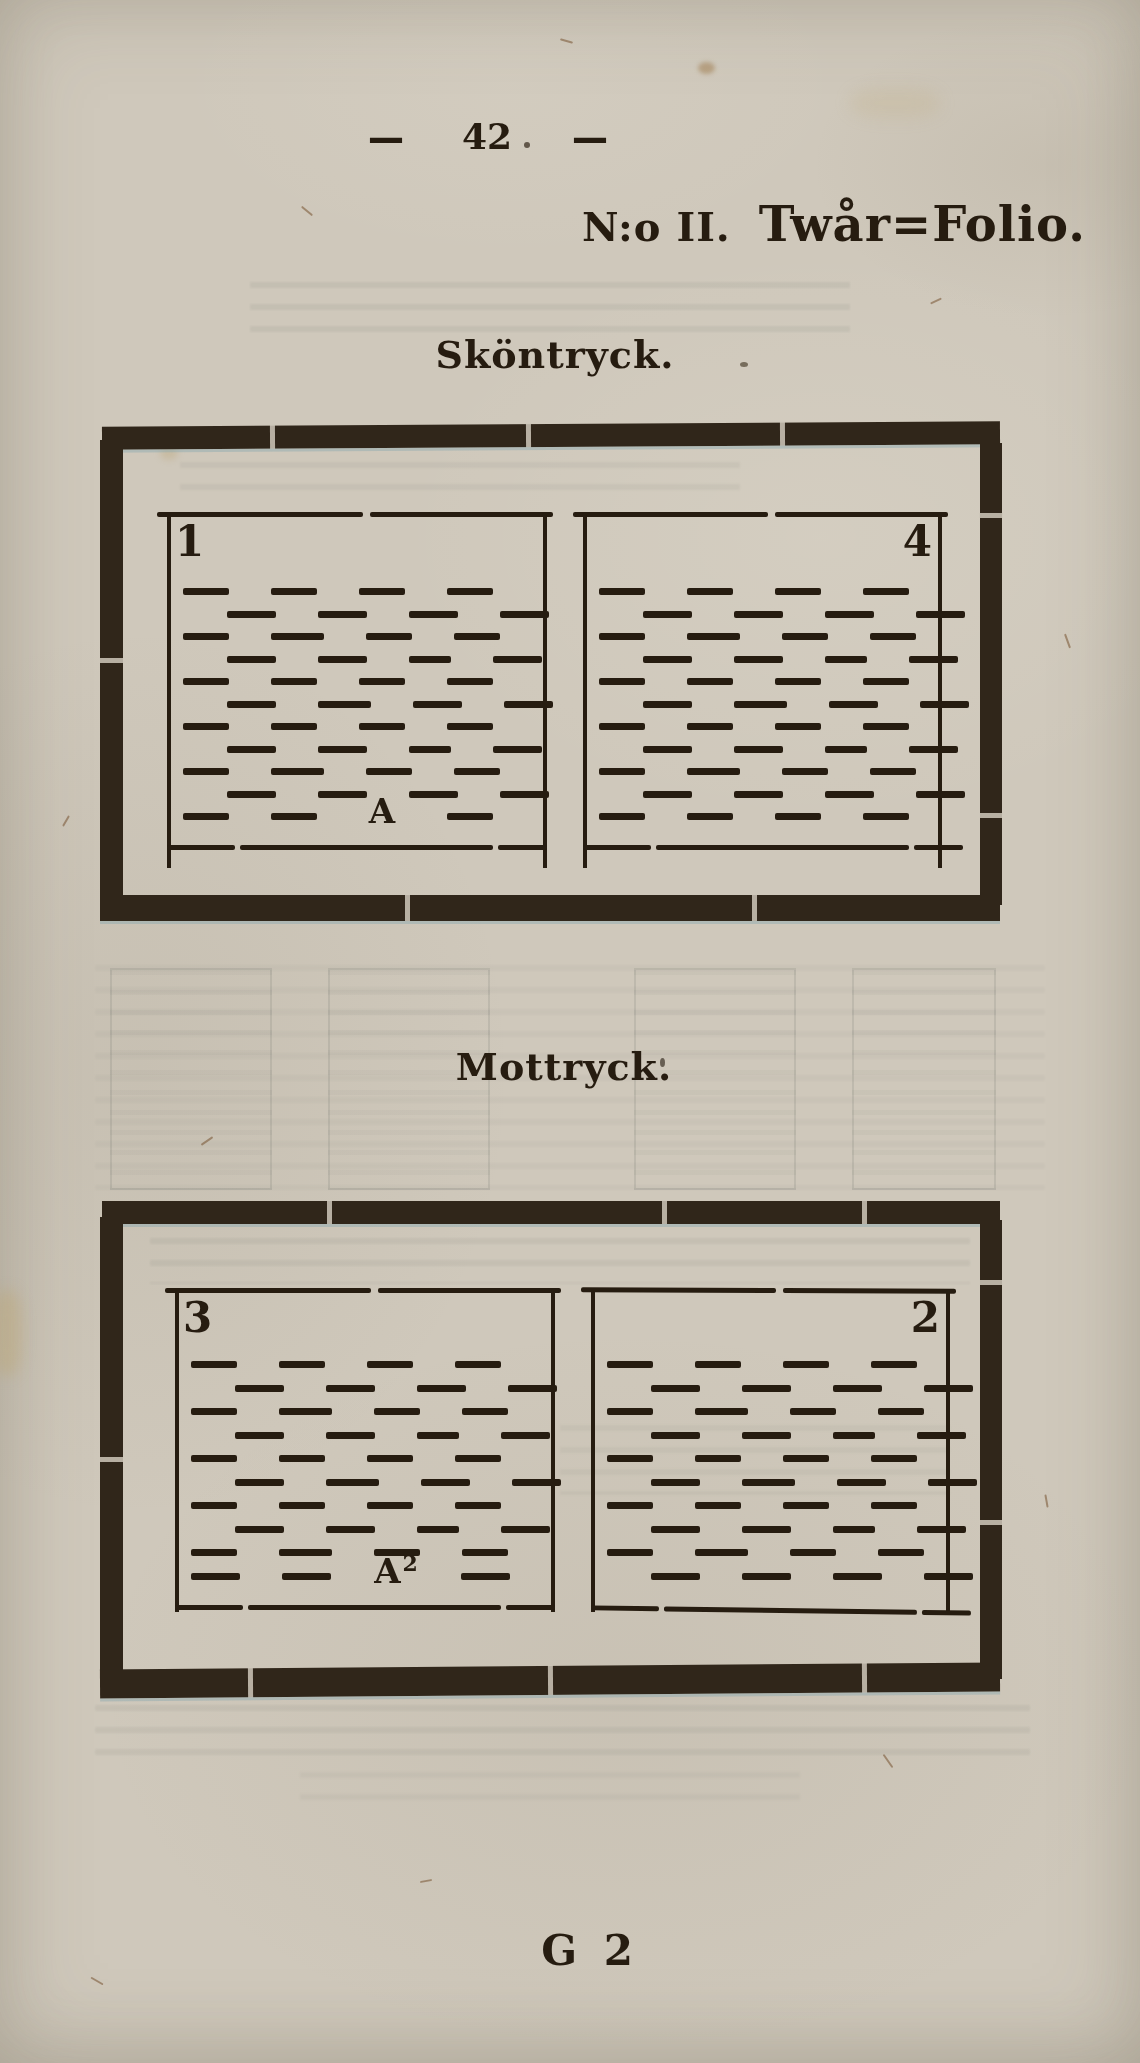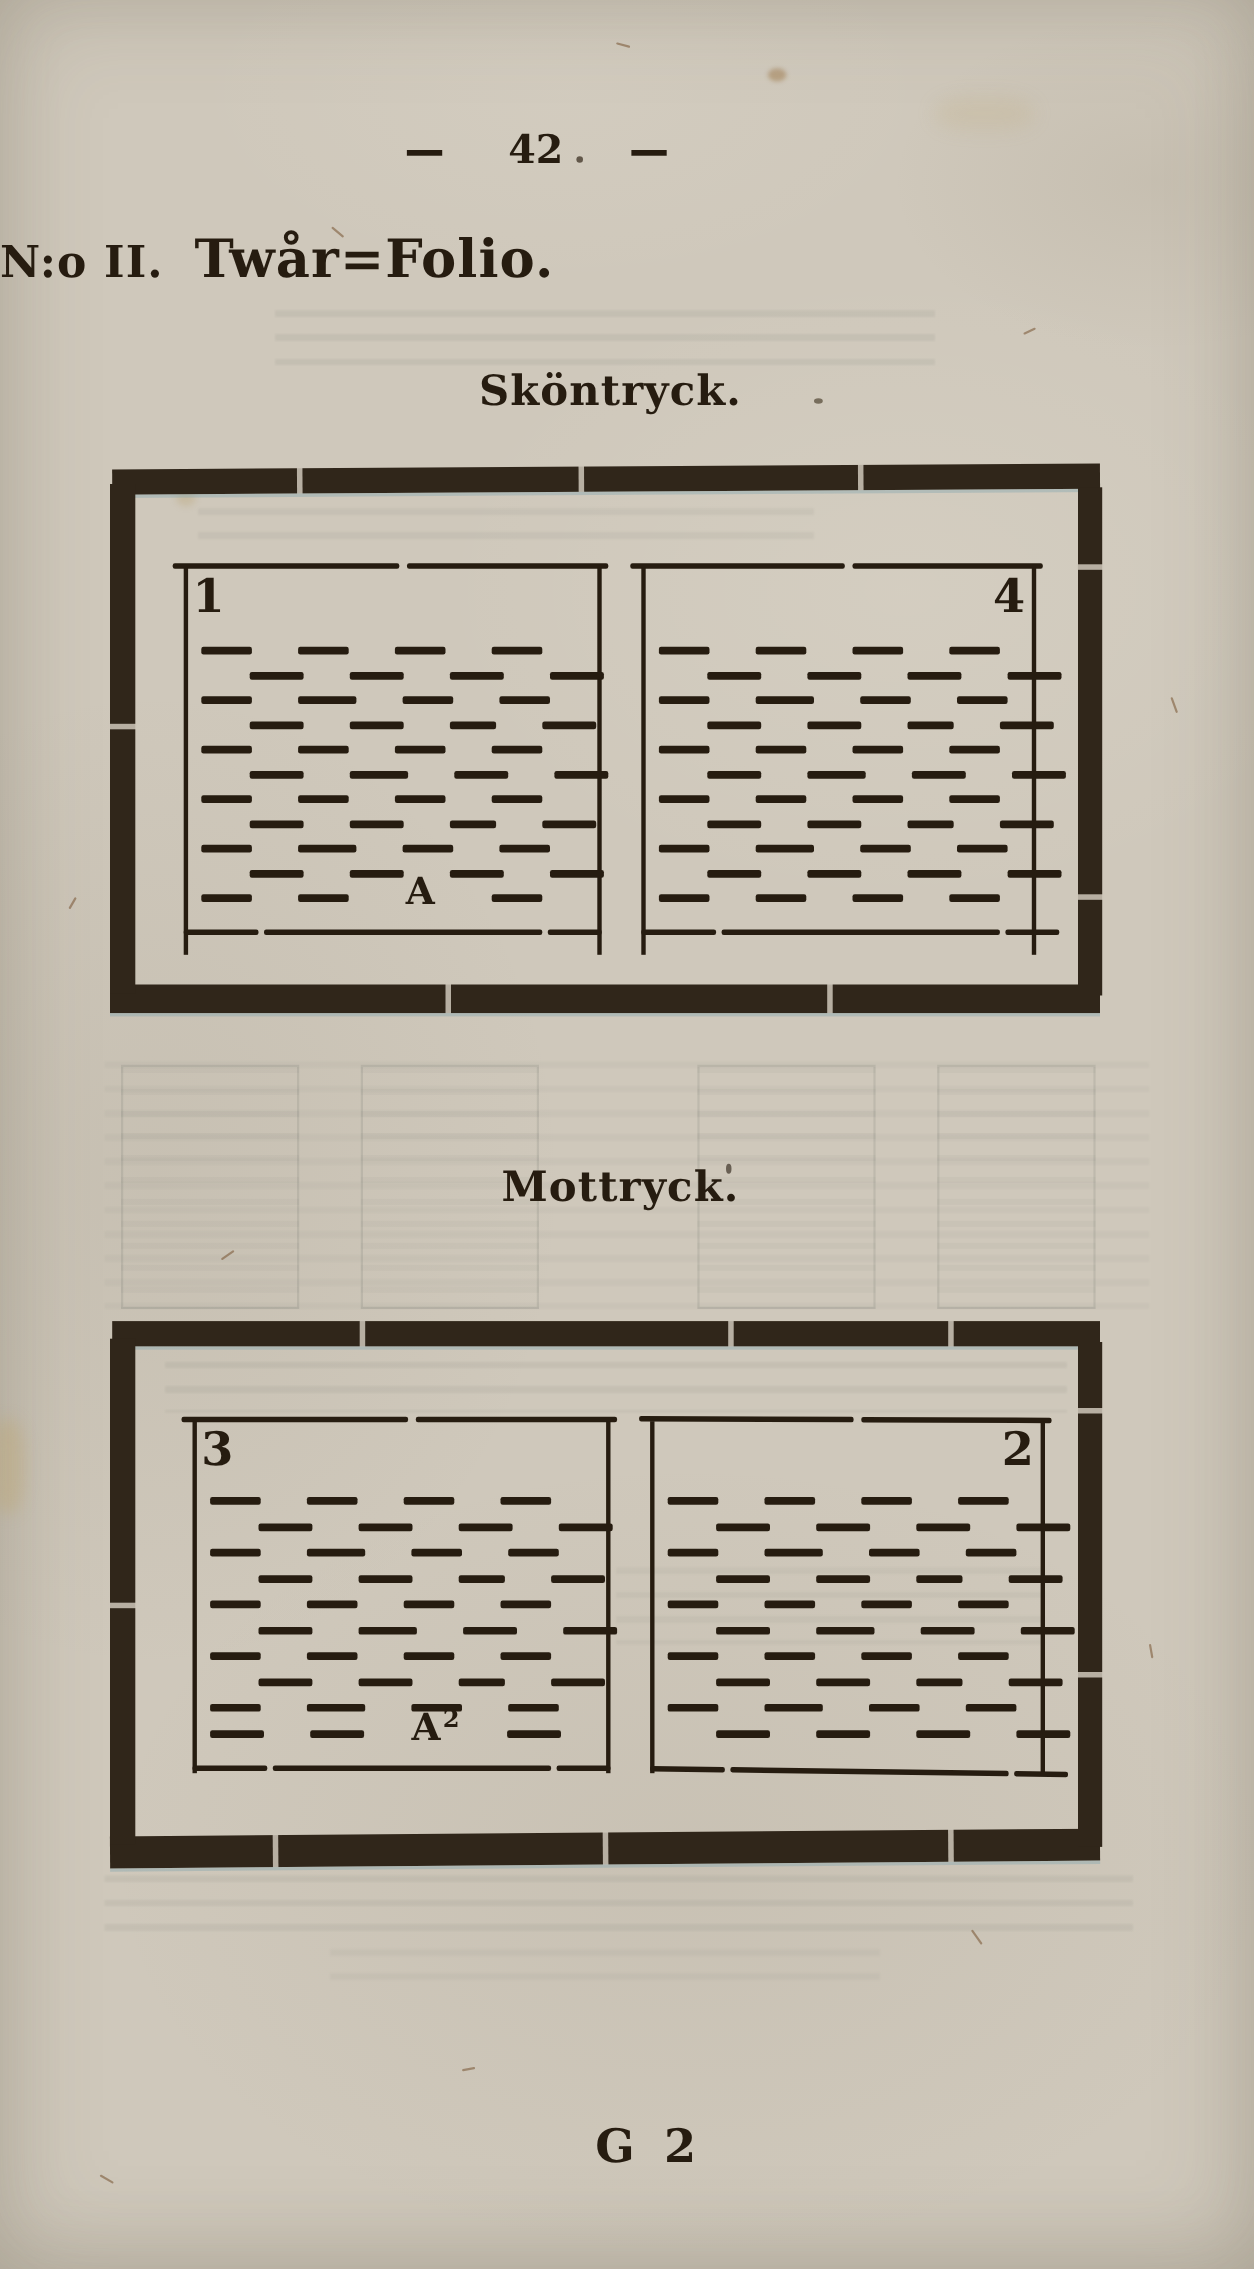--- a/index.html
+++ b/index.html
@@ -15,26 +15,26 @@
       radial-gradient(ellipse 620px 420px at 72% 26%, rgba(255,252,240,.10), transparent 70%),
       radial-gradient(ellipse 540px 640px at 12% 52%, rgba(118,110,90,.09), transparent 70%),
       radial-gradient(ellipse 760px 520px at 55% 82%, rgba(124,114,94,.08), transparent 70%),
       radial-gradient(ellipse 340px 220px at 92% 8%, rgba(122,110,86,.10), transparent 70%),
       radial-gradient(ellipse 500px 260px at 45% 4%, rgba(250,246,235,.08), transparent 70%);
     box-shadow: inset 0 0 90px rgba(100,92,72,.25), inset 0 -18px 60px rgba(110,100,80,.12);}
   
   .hdr{position:absolute;left:368px;top:116px;width:238px;display:flex;
        justify-content:space-between;align-items:center;font-weight:bold;font-size:36px;line-height:40px;}
   .hdr .rule{transform:scaleY(1.25);letter-spacing:-2px;}
-  .title{position:absolute;left:0;top:196px;width:1086px;text-align:left;white-space:nowrap;margin-top:12px;}
+  .title{position:absolute;left:0;top:196px;width:1086px;text-align:right;white-space:nowrap;}
   .title .pre{font-size:40px;font-weight:bold;letter-spacing:1px;margin-right:28px;}
   .title .main{font-size:48px;font-weight:bold;letter-spacing:1px;}
   .subhead{position:absolute;text-align:center;font-size:38px;font-weight:bold;letter-spacing:1px;}
   .subhead.sk{left:0;top:332px;width:1110px;}
-  .subhead.mo{left:0;top:1044px;width:1128px;margin-top:12px;}
+  .subhead.mo{left:0;top:1044px;width:1128px;}
   .catchword{position:absolute;left:20px;top:1926px;width:1140px;text-align:center;
              font-size:42px;font-weight:bold;letter-spacing:6px;}
   
   .forme{position:absolute;left:100px;width:902px;}
   .forme.d1{top:424px;height:497px;}
   .forme.d2{top:1201px;height:494px;}
   .bar{position:absolute;background:var(--frame);}
   .bar.t{left:2px;right:2px;top:0;height:23px;}
   .bar.b{left:0;right:2px;bottom:0;height:26px;}
   .bar.l{left:0;top:16px;bottom:18px;width:23px;}

